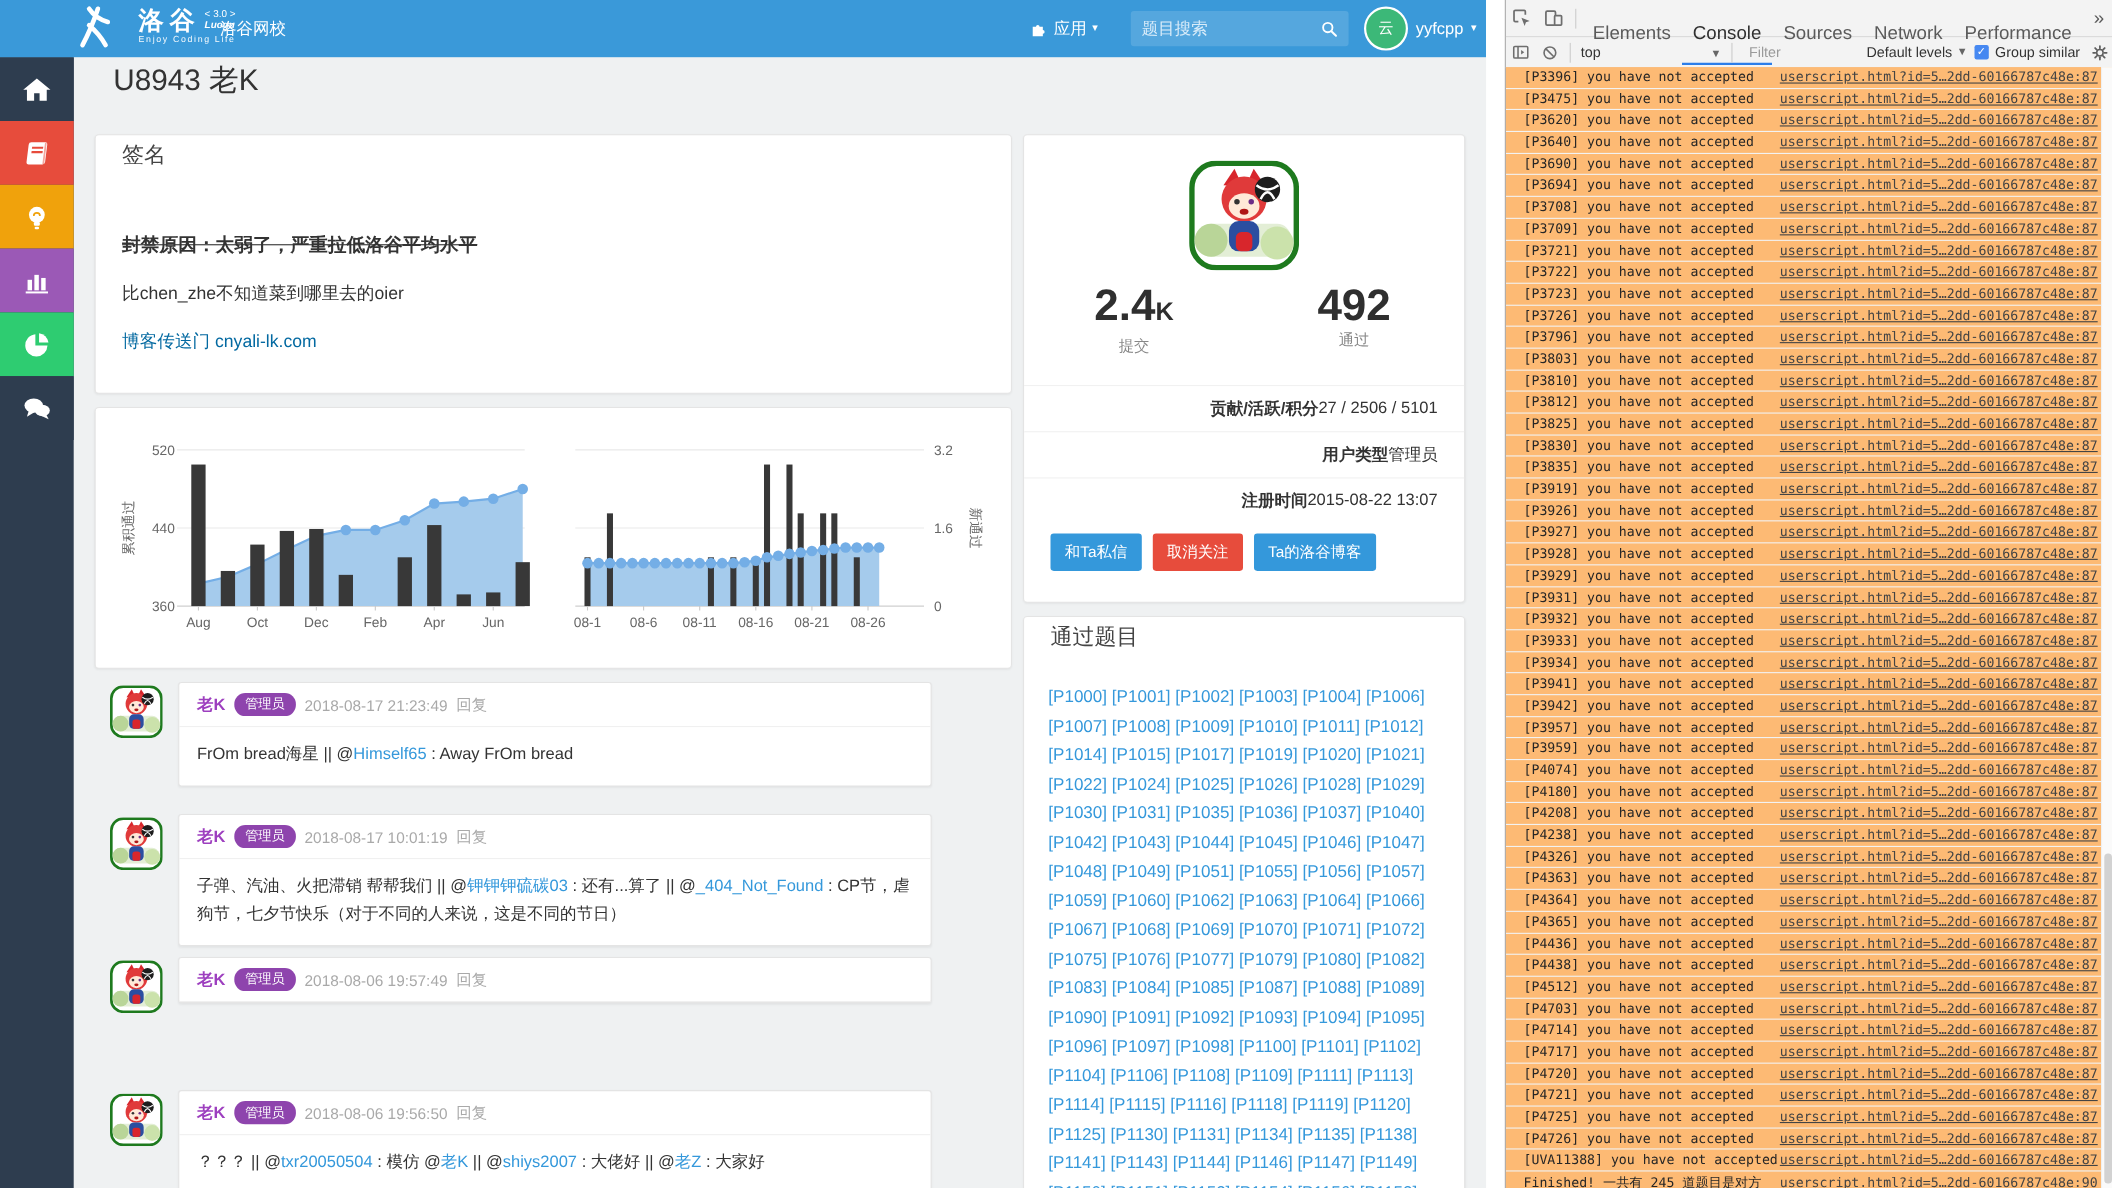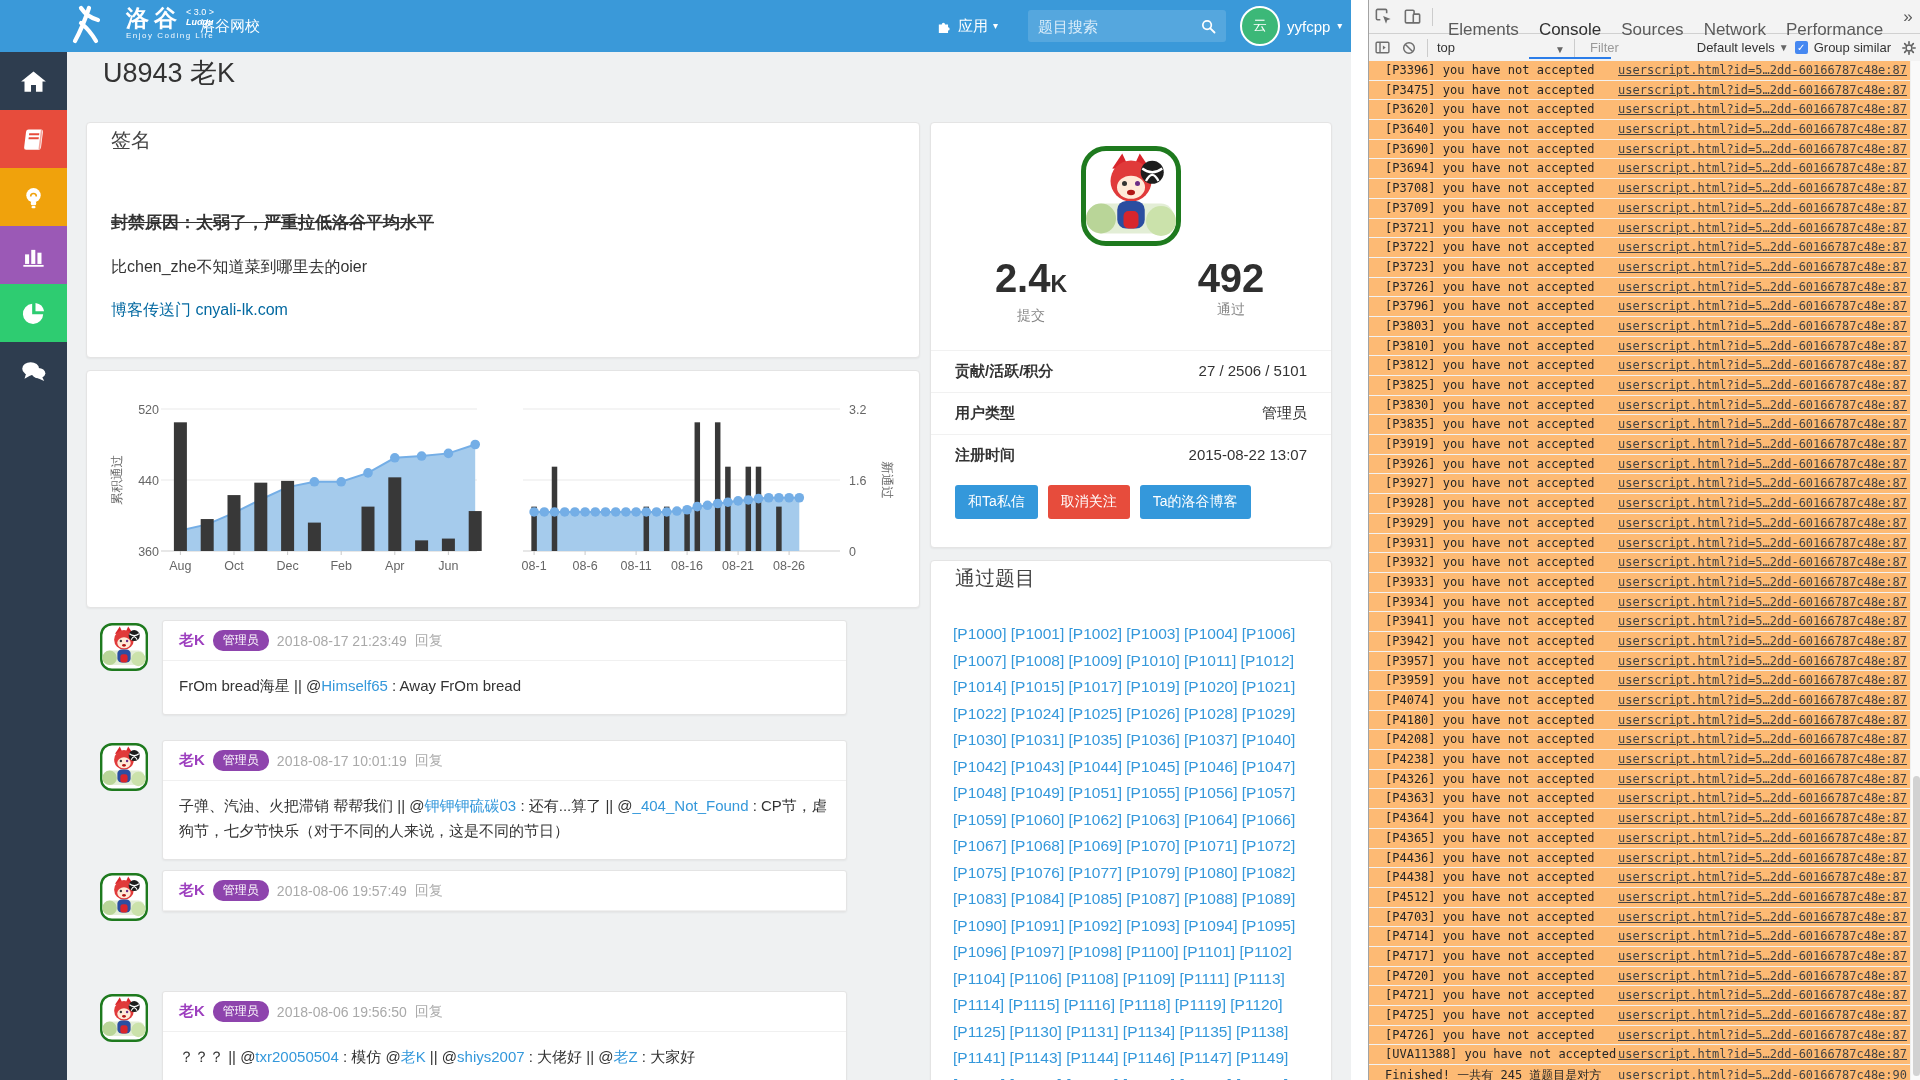--- a/index.html
+++ b/index.html
@@ -59,21 +59,21 @@
   .c-body a{color:#3498db}
 
   #profile-card{left:930px;top:122px;width:400px;height:424px}
   .p-avatar{position:absolute;left:150px;top:23px;width:100px;height:100px}
   .p-stats{position:absolute;left:0;top:133px;width:100%;display:flex;text-align:center}
   .p-stat{flex:1}
   .p-num{font-size:40px;font-weight:bold;color:#2f2f2f;line-height:44px}
   .p-suf{font-size:23px}
   .p-lab{font-size:14px;color:#888;margin-top:1px}
   .p-rows{position:absolute;left:0;top:227px;width:100%}
-  .p-row{display:flex;justify-content:space-between;padding:11px 24px;border-top:1px solid #f1f1f1;font-size:15px;color:#333}
+  .p-row{display:flex;justify-content:flex-end;padding:11px 24px;border-top:1px solid #f1f1f1;font-size:15px;color:#333}
   .p-row .lbl{font-weight:bold}
   .p-btns{position:absolute;left:24px;top:362px;display:flex;gap:10px}
   .btn{height:34px;padding:0 13px;border-radius:3px;color:#fff;font-size:14px;display:flex;align-items:center;border:none;cursor:pointer;font-family:inherit}
 
   #passed-card{left:930px;top:560px;width:400px;height:545px}
   .plinks{position:absolute;left:22px;top:60px;width:358px;font-size:15.5px;line-height:26.5px}
   .plinks a{color:#3498db}
 
   
   #devtools{position:absolute;left:1368px;top:0;width:552px;height:1080px;background:#fff;border-left:1px solid #a3a3a3}

